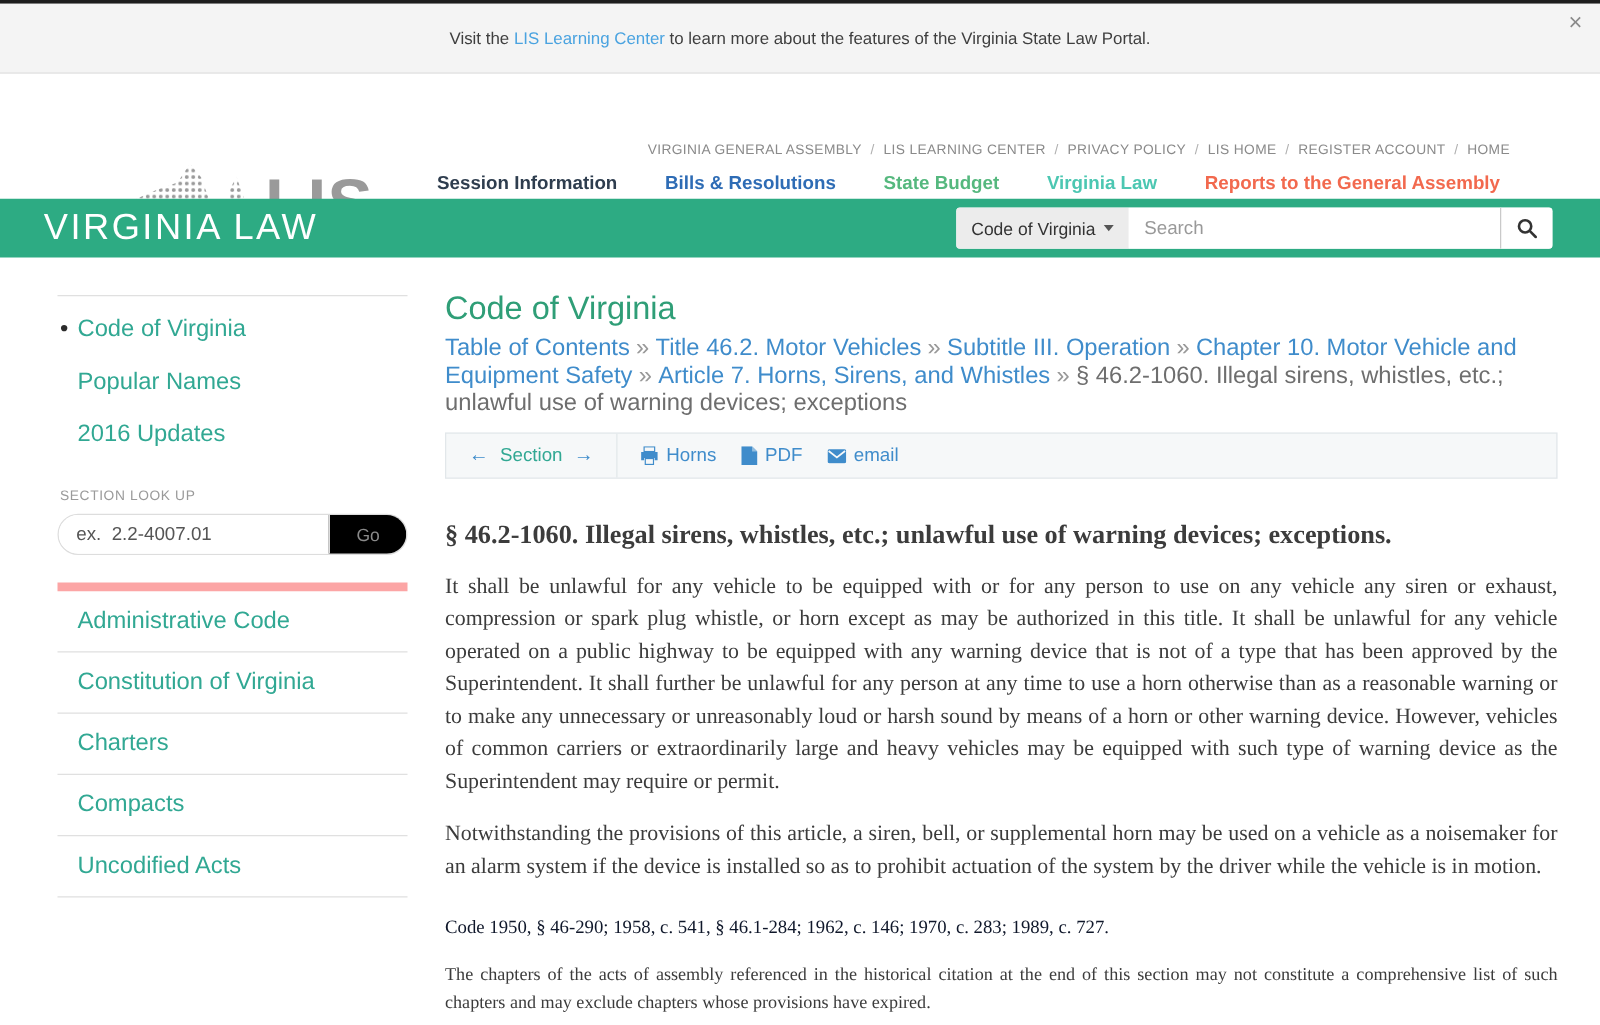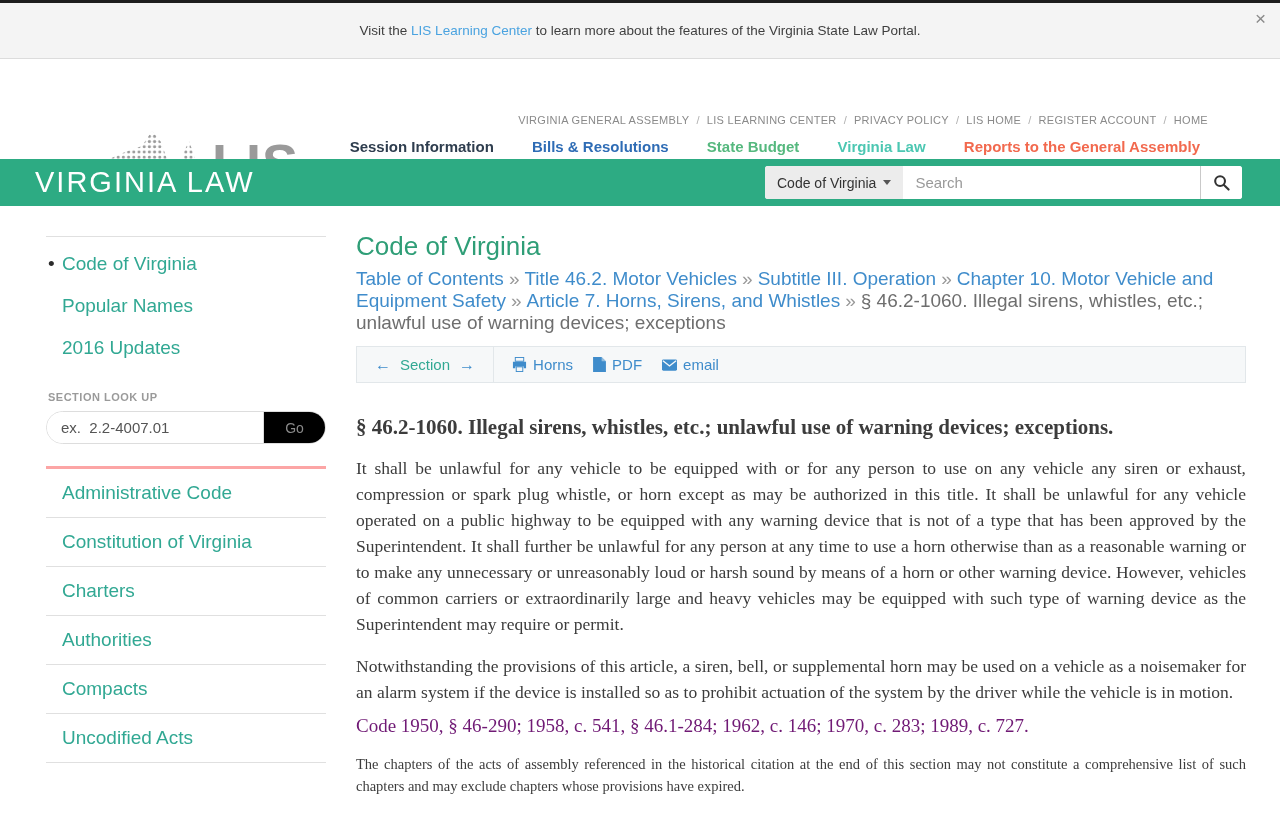--- a/index.html
+++ b/index.html
@@ -54,30 +54,30 @@
   .layout { display:flex; padding:0 34px 0 46px; }
 
   
   .sidebar { width:280px; flex-shrink:0; margin-top:30px; }
   .rule { border-top:1px solid #e0e0e0; }
   .side-top { padding:6px 0 0; }
   .side-link { display:block; font-size:19px; color:#31a893; text-decoration:none;
                padding:8px 0 8px 16px; line-height:26px; position:relative; }
   .side-bullet { position:absolute; left:2px; top:8px; color:#2b2b2b; font-size:19px; }
   .lookup-label { margin-top:22px; padding-left:2px; font-size:11px; color:#9a9a9a;
-                  letter-spacing:0.5px;font-weight:bold; }
+                  letter-spacing:0.5px; }
   .lookup-group { margin-top:8px; height:33px; display:flex; border:1px solid #ddd;
                   border-radius:17px; overflow:hidden; background:#fff; }
   .lookup-input { flex:1; border:none; outline:none; padding:0 14px; font-size:15px;
                   color:#555; font-family:"Liberation Sans", sans-serif; min-width:0; }
   .lookup-input::placeholder { color:#555; }
   .lookup-btn { width:62px; background:#000000; color:#8a8a8a; font-size:14px;
                 border:none; border-left:1px solid #dcdcdc; cursor:pointer;
                 font-family:"Liberation Sans", sans-serif; }
-  .side-list { list-style:none; margin-top:22px; border-top:3px solid #fca5a5; }
+  .side-list { list-style:none; margin-top:22px; border-top:7px solid #fca5a5; }
   .side-list li { border-bottom:1px solid #e0e0e0; }
   .side-list a { display:block; font-size:19px; color:#31a893; text-decoration:none;
                  padding:11px 0 11px 16px; line-height:26px; }
 
   
   .main { flex:1; margin-left:30px; margin-top:24px; }
   .page-title { color:#2f9e77; font-size:26px; font-weight:normal; line-height:32px; }
   .breadcrumbs { margin-top:6px; font-size:19px; line-height:22px; color:#6e6e6e; }
   .breadcrumbs a { color:#3f8ccb; text-decoration:none; }
   .crumb-sep { color:#999; margin:0 5px; }
@@ -88,22 +88,22 @@
   .tool-arrow { color:#3f8ccb; text-decoration:none; font-size:16px; }
   .tool-section-label { color:#31a893; margin:0 9px; }
   .tool-links { display:flex; align-items:center; padding:0 18px; gap:20px; }
   .tool-link { display:flex; align-items:center; gap:6px; color:#3f8ccb;
                font-size:15px; text-decoration:none; }
   .section-heading { font-family:"Liberation Serif", serif; font-size:21px;
                      font-weight:bold; color:#3c3c3c; margin-top:30px; line-height:28px; }
   .body-text { font-family:"Liberation Serif", serif; font-size:17.5px;
                line-height:26px; color:#3c3c3c; text-align:justify; margin-top:14px; }
   .body-text + .body-text { margin-top:16px; }
-  .citation { font-family:"Liberation Serif", serif; font-size:19px;
-              color:#701a75; margin-top:8px; line-height:26px; }
+  .citation { font-family:"Liberation Serif", serif; font-size:15px;
+              color:#0f172a; margin-top:24px; line-height:26px; }
   .disclaimer { font-family:"Liberation Serif", serif; font-size:14.5px;
                 line-height:22px; color:#3c3c3c; text-align:justify; margin-top:14px; }
 </style>
 </head>
 <body>
 
 <div class="top-edge"></div>
 
 <div class="banner">
   <div>
@@ -177,23 +177,20 @@
 
     <ul class="side-list">
       <li>
         <a href="#">Administrative Code</a>
         </li>
       <li>
         <a href="#">Constitution of Virginia</a>
         </li>
       <li>
         <a href="#">Charters</a>
-        </li>
-      <li>
-        <a href="#">Authorities</a>
         </li>
       <li>
         <a href="#">Compacts</a>
         </li>
       <li>
         <a href="#">Uncodified Acts</a>
         </li>
     </ul>
   </nav>
 

